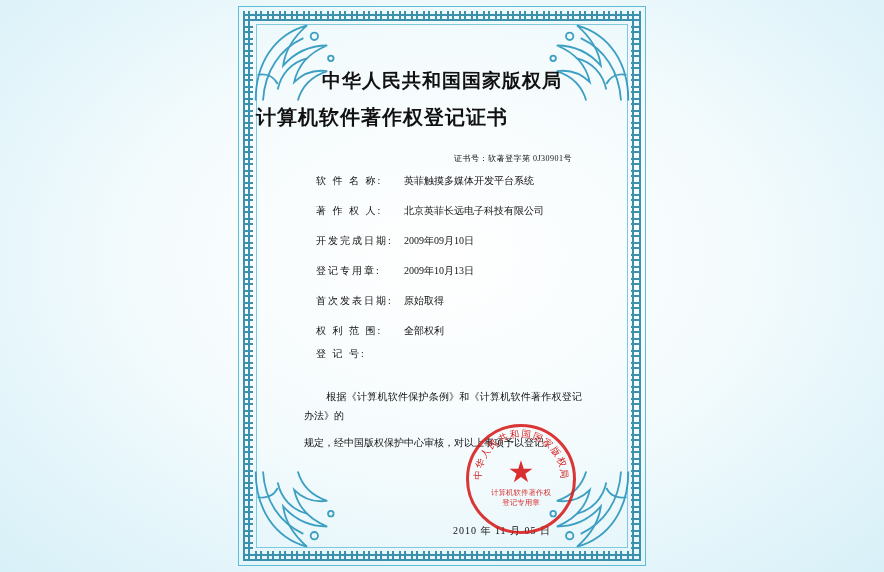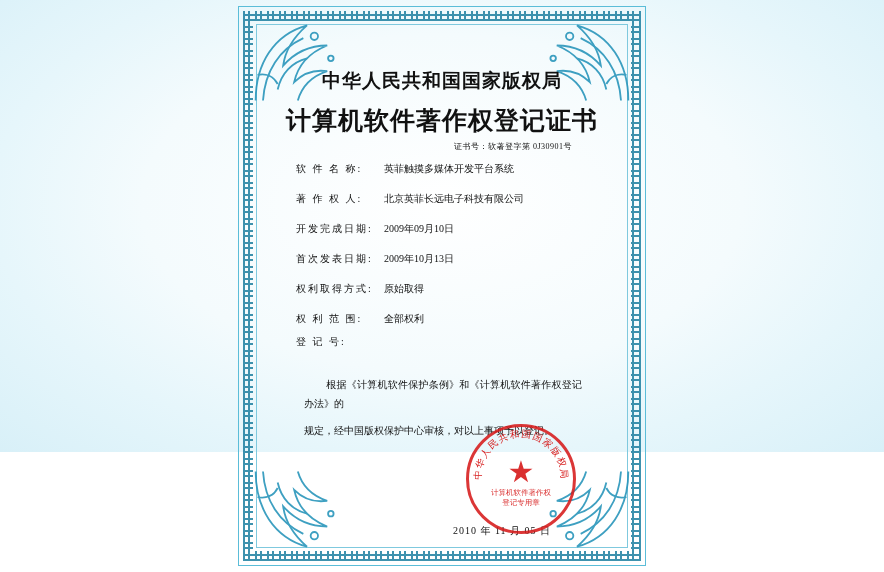--- a/index.html
+++ b/index.html
@@ -2,21 +2,21 @@
 <html><head>
 <meta charset="utf-8">
 <style>
   html,body{margin:0;padding:0;}
   body{
     width:884px;height:572px;overflow:hidden;
     background:#ffffff;
     font-family:"Liberation Serif", serif;
   }
   .page{
-    position:relative;width:884px;height:452px;
+    position:relative;width:884px;height:572px;
     background:
       radial-gradient(ellipse at 50% 45%, #ffffff 0%, #f4fbfd 48%, #e6f6fb 72%, #d8f0f8 100%);
   }
   
   .outer-frame{
     position:absolute;left:238px;top:6px;width:408px;height:560px;
     border:1px solid #5bbdd8;
     box-sizing:border-box;
   }
   
@@ -57,28 +57,28 @@
 
   .content{
     position:absolute;left:256px;top:24px;width:372px;height:524px;
   }
   .title-main{
     text-align:center;font-size:19px;font-weight:bold;color:#111;
     letter-spacing:1px;margin-top:44px;
     font-family:"Liberation Serif", serif;
   }
   .title-sub{
-    text-align:center;font-size:25px;font-weight:bold;color:#111;
+    font-size:20px;font-weight:bold;color:#111;
     letter-spacing:1px;margin-top:10px;
   }
   .cert-no{
-    text-align:right;font-size:8px;color:#111;margin-top:4px;padding-right:56px;
+    text-align:right;font-size:8px;color:#111;margin-top:22px;padding-right:56px;
     letter-spacing:.5px;
   }
-  .fields{margin-top:10px;padding-left:40px;}
+  .fields{margin-top:10px;padding-left:60px;}
   .row{display:flex;align-items:flex-start;margin-bottom:9px;font-size:10px;color:#111;}
   .row .lbl{width:88px;flex:none;letter-spacing:2px;}
   .row .val{flex:1;line-height:1.35;}
   .row .val .sub{font-size:9px;display:block;}
   .row.gap-top{margin-top:16px;}
   .row.tight{margin-bottom:6px;}
   .para{
     margin-top:26px;padding:0 38px 0 40px;font-size:10px;color:#111;
     line-height:1.9;text-align:justify;
   }
@@ -179,26 +179,26 @@
         <div class="lbl">著 作 权 人:</div>
         <div class="val">北京英菲长远电子科技有限公司</div>
       </div>
 
       <div class="row gap-top">
         <div class="lbl">开发完成日期:</div>
         <div class="val">2009年09月10日</div>
       </div>
 
       <div class="row gap-top">
+        <div class="lbl">登记专用章:</div>
+        <div class="val">2009年10月13日</div>
+      </div>
+
+      <div class="row gap-top">
         <div class="lbl">首次发表日期:</div>
-        <div class="val">2009年10月13日</div>
-      </div>
-
-      <div class="row gap-top">
-        <div class="lbl">权利取得方式:</div>
         <div class="val">原始取得</div>
       </div>
 
       <div class="row gap-top">
         <div class="lbl">权 利 范 围:</div>
         <div class="val">全部权利</div>
       </div>
 
       <div class="row tight">
         <div class="lbl">登 记 号:</div>

